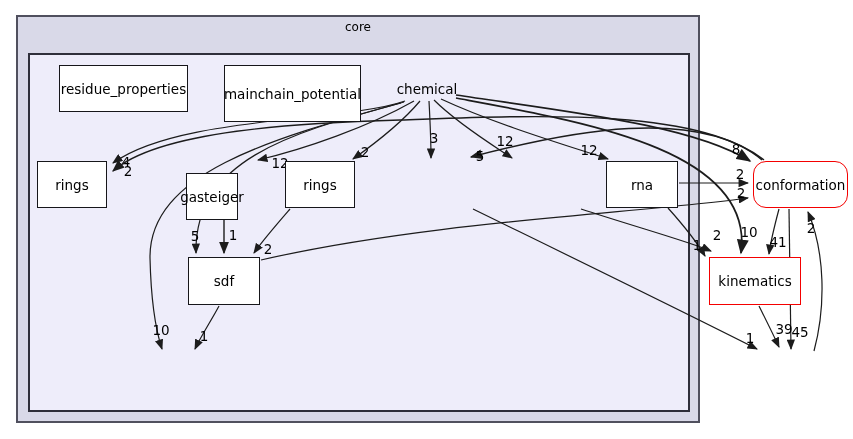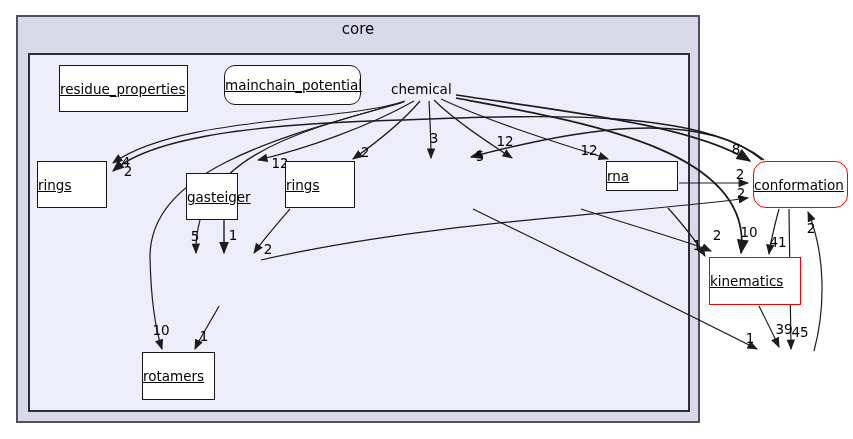--- a/index.html
+++ b/index.html
@@ -14,38 +14,38 @@
     background:var(--outer-fill,#d9d9e8);
     border:2px solid var(--outer-border,#50505e);
   }
   .cluster.inner{
     left:28px;top:53px;width:662px;height:359px;
     background:var(--inner-fill,#eeedfa);
     border:2px solid var(--inner-border,#2f2f3a);
   }
   .cluster-label{
     position:absolute;left:16px;top:20px;width:684px;
-    text-align:center;font-size:15px;color:#000;
+    text-align:center;font-size:12px;color:#000;
   }
   .label-node{
     position:absolute;left:391px;top:81px;width:72px;
-    text-align:left;font-size:13.5px;color:#000;white-space:nowrap;
+    text-align:center;font-size:13.5px;color:#000;white-space:nowrap;
   }
   svg.edge-layer{position:absolute;left:0;top:0;pointer-events:none;}
   .edge{fill:none;stroke:var(--edge-color,#1c1c1c);}
   .edge-label{
     font-size:13.5px;fill:#000;text-anchor:middle;
     font-family:"DejaVu Sans","Liberation Sans",sans-serif;
   }
   .node{
     position:absolute;box-sizing:border-box;
     background:var(--node-fill,#ffffff);
     border:1.5px solid var(--node-border,#16161a);
-    display:flex;align-items:center;justify-content:flex-start;
-    font-size:13.5px;color:#000;white-space:nowrap;cursor:pointer;text-decoration:underline;
+    display:flex;align-items:center;justify-content:center;
+    font-size:13.5px;color:#000;white-space:nowrap;cursor:pointer;
   }
   .node.red{border-color:var(--red-border,#f40000);}
 </style>
 </head>
 <body>
 
 <div class="stage" id="stage" style="--outer-fill: #d9d9e8; --inner-fill: #eeedfa; --outer-border: #50505e; --inner-border: #2f2f3a; --node-fill: #ffffff; --node-border: #16161a; --red-border: #f40000; --edge-color: #1c1c1c;">
   <div class="cluster outer"></div>
   <div class="cluster inner"></div>
   <div class="cluster-label">core</div>
@@ -103,37 +103,37 @@
       <path d="M473,209 C565,254 672,306 757,349" class="edge" stroke-width="1.2" marker-end="url(#arrow)"></path>
       <text x="750" y="343" class="edge-label">1</text>
       <path d="M814,351 C826,306 825,252 808,212" class="edge" stroke-width="1.2" marker-end="url(#arrow)"></path>
       <text x="811" y="233" class="edge-label">2</text>
     </svg>
 
   <div class="label-node">chemical</div>
 <div class="node" style="left: 59px; top: 65px; width: 129px; height: 47px;">
       <span>residue_properties</span>
     </div>
-    <div class="node" style="left: 224px; top: 65px; width: 137px; height: 40px; border-radius: 11px;">
+    <div class="node" style="left: 224px; top: 65px; width: 137px; height: 57px;">
       <span>mainchain_potential</span>
     </div>
     <div class="node" style="left: 37px; top: 161px; width: 70px; height: 47px;">
       <span>rings</span>
     </div>
     <div class="node" style="left: 186px; top: 161px; width: 52px; height: 47px; margin-top: 12px;">
       <span>gasteiger</span>
     </div>
     <div class="node" style="left: 285px; top: 161px; width: 70px; height: 47px;">
       <span>rings</span>
     </div>
-    <div class="node" style="left: 606px; top: 161px; width: 72px; height: 30px;">
+    <div class="node" style="left: 606px; top: 161px; width: 72px; height: 47px;">
       <span>rna</span>
     </div>
     <div class="node red" style="left: 753px; top: 161px; width: 95px; height: 47px; border-radius: 13px;">
       <span>conformation</span>
     </div>
+    <div class="node" style="left: 188px; top: 257px; width: 72px; height: 48px;">
+      <span>sdf</span>
+    </div>
     <div class="node red" style="left: 709px; top: 257px; width: 92px; height: 48px;">
       <span>kinematics</span>
-    </div>
-    <div class="node" style="left: 142px; top: 352px; width: 73px; height: 48px;">
-      <span>rotamers</span>
     </div>
   </div>
 
 </body></html>

